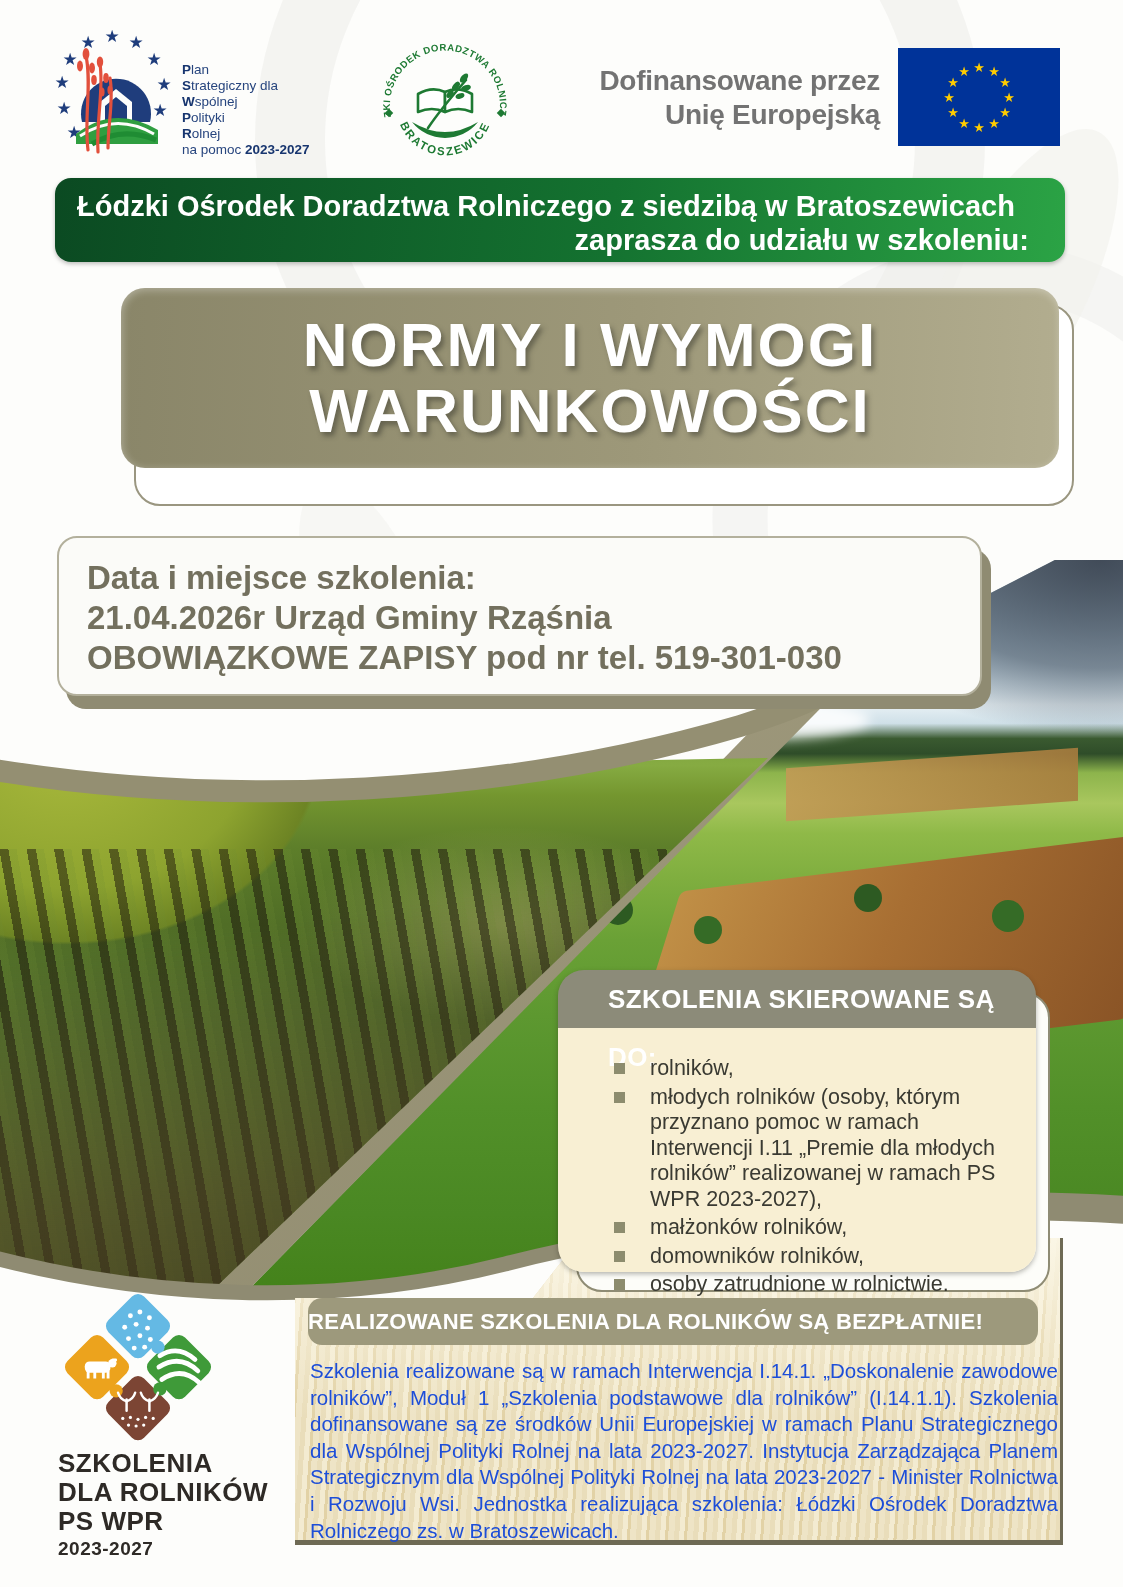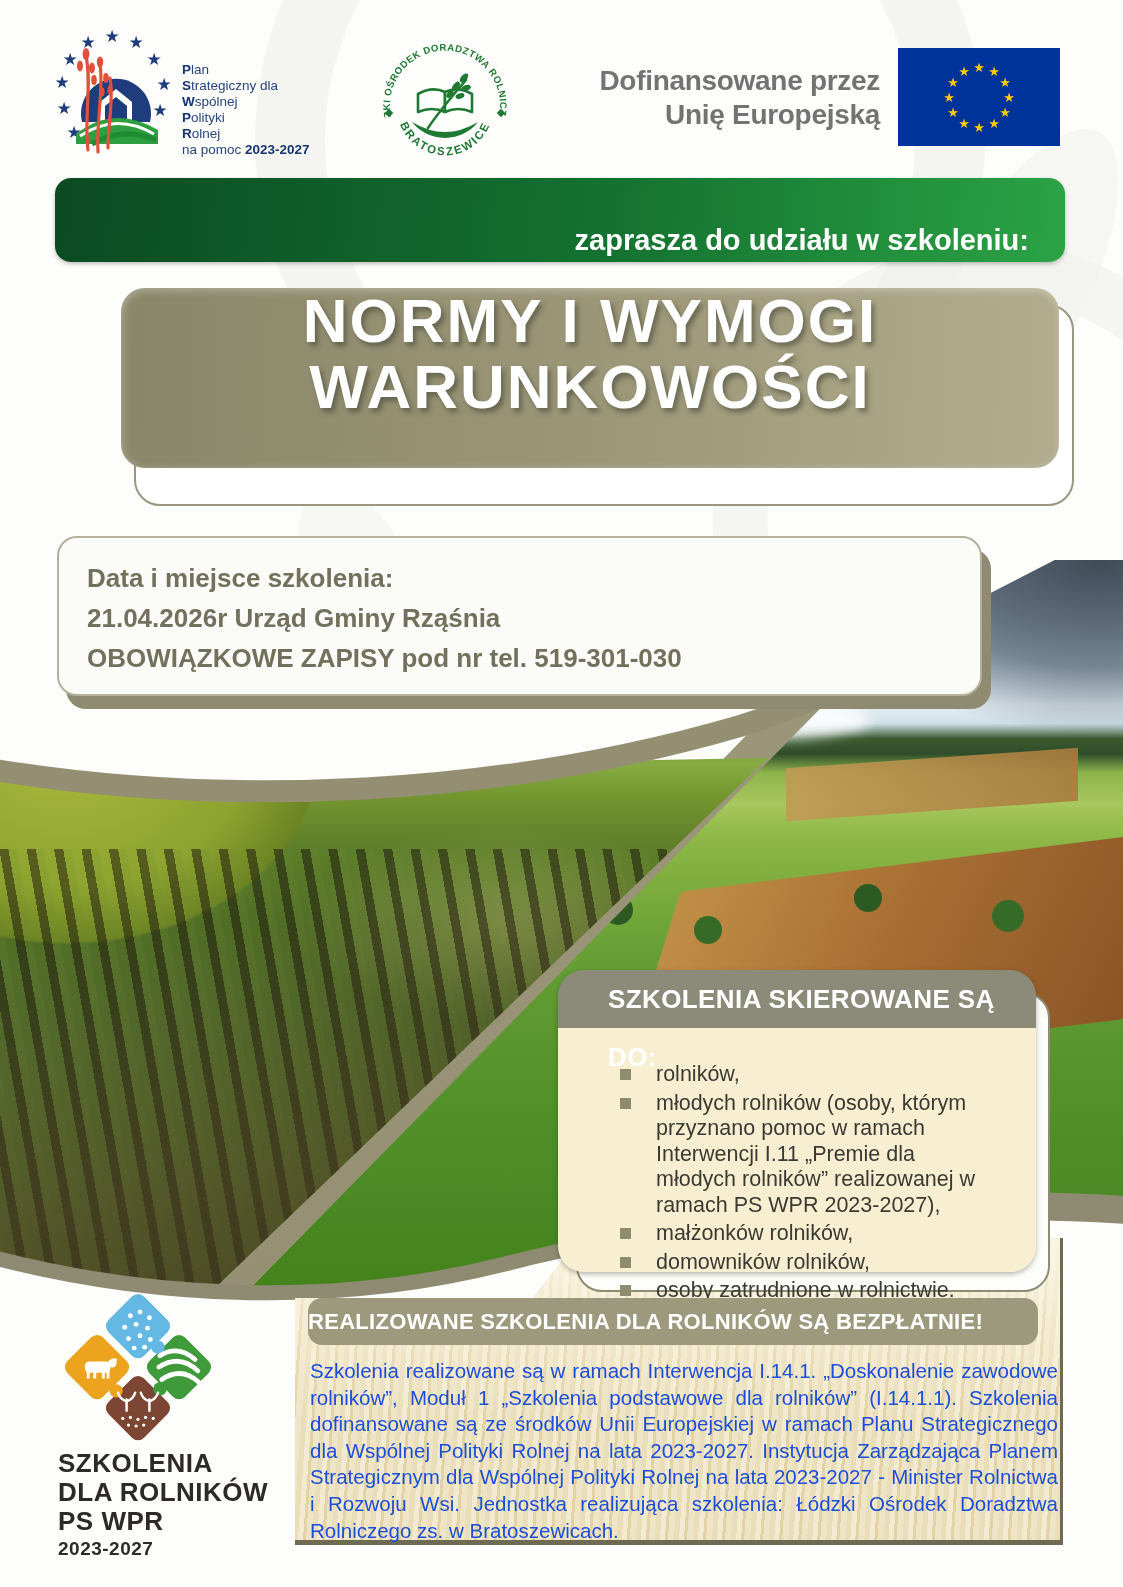--- a/index.html
+++ b/index.html
@@ -22,29 +22,29 @@
           color:#fff;font-weight:bold;font-size:29px;box-shadow:0 2px 4px rgba(0,0,0,.25);}
   .banner .l1{position:absolute;left:22px;top:12px;white-space:nowrap;}
   .banner .l2{position:absolute;right:36px;top:46px;white-space:nowrap;margin-left:42px;}
 
   
   .title-back{left:134px;top:304px;width:936px;height:198px;background:#fff;
               border:2px solid #9a9680;border-radius:26px;z-index:5;}
   .title-box{left:121px;top:288px;width:938px;height:180px;border-radius:24px;z-index:6;
              background:linear-gradient(92deg,#8a8669 0%,#9d9879 55%,#b2ad8f 100%);
              box-shadow:inset 1px 2px 8px rgba(255,255,255,.35);
-             display:flex;flex-direction:column;align-items:center;}
+             display:flex;flex-direction:column;align-items:center;justify-content:center;}
   .title-box div{color:#fff;font-weight:800;font-size:62px;line-height:66px;letter-spacing:2px;
                  text-shadow:3px 4px 5px rgba(55,55,45,.5);}
 
   
   .details{left:57px;top:536px;width:925px;height:160px;background:#fbfbf8;border:2px solid #b3b09c;
            border-radius:20px;z-index:6;box-shadow:9px 13px 0 #8f8b72;padding:20px 0 0 28px;
            box-sizing:border-box;}
-  .details div{font-size:26px;line-height:40px;font-weight:bold;color:#73705e;}
+  .details div{font-size:33px;line-height:40px;font-weight:bold;color:#73705e;}
 
   
   .photos{left:0;top:560px;width:1123px;height:760px;z-index:2;overflow:hidden;}
   .photo-right{position:absolute;inset:0;
     clip-path:polygon(870px 95px,1123px -35px,1123px 655px,209px 770px);
     background:
       radial-gradient(ellipse 420px 240px at 98% 0%,rgba(62,72,85,.95) 0%,rgba(90,104,118,.75) 45%,rgba(120,140,160,0) 72%),
       linear-gradient(180deg,
         #7d8d9b 0%,#9db4c4 6%,#bcd3e2 11%,#dcebf3 16%,#e8f1f5 19%,
         #cfe0e8 21.5%,#3a5a30 23.5%,#2f4d29 25.5%,
@@ -85,21 +85,21 @@
 
   
   .cream-back{left:576px;top:992px;width:470px;height:296px;background:#fdfdf9;
               border:2px solid #8f8c74;border-radius:26px;z-index:5;}
   .cream-card{left:558px;top:970px;width:478px;height:302px;z-index:6;border-radius:26px;
               box-shadow:0 2px 5px rgba(40,40,30,.35);}
   .cream-hdr{height:58px;background:#8c8b79;border-radius:26px 26px 0 0;color:#fff;
              font-weight:bold;font-size:26px;line-height:58px;padding-left:50px;letter-spacing:.4px;}
   .cream-body{height:244px;background:#f8efd3;border-radius:0 0 26px 26px;
               padding:24px 28px 0 50px;box-sizing:border-box;}
-  .cream-body ul{margin:10px;padding:0;list-style:none;}
+  .cream-body ul{margin:4px;padding:0;list-style:none;}
   .cream-body li{position:relative;padding-left:38px;font-size:21.5px;line-height:25.5px;
                  color:#3a3a32;margin-bottom:3px;}
   .cream-body li::before{content:"";position:absolute;left:2px;top:7px;width:11px;height:11px;
                  background:#8d8c6e;}
 
   
   .wheat{left:295px;top:1238px;width:768px;height:307px;z-index:4;
     border-bottom:5px solid #6e6a54;border-right:3px solid #6e6a54;box-sizing:border-box;
     clip-path:polygon(285px 0,100% 0,100% 100%,0 100%,0 60px,238px 60px);
     background:
@@ -218,20 +218,21 @@
         <text x="81.0" y="83.5">★</text>
         <text x="66.0" y="79.5">★</text>
         <text x="55.0" y="68.5">★</text>
         <text x="51.0" y="53.5">★</text>
         <text x="55.0" y="38.5">★</text>
         <text x="66.0" y="27.5">★</text>
       </g>
   </svg>
 
   <div class="abs banner">
+    <div class="l1">Łódzki Ośrodek Doradztwa Rolniczego z siedzibą w Bratoszewicach</div>
     <div class="l2">zaprasza do udziału w szkoleniu:</div>
   </div>
 
   <div class="abs title-back"></div>
   <div class="abs title-box">
     <div>NORMY I WYMOGI</div>
     <div>WARUNKOWOŚCI</div>
   </div>
 
   <div class="abs details">

